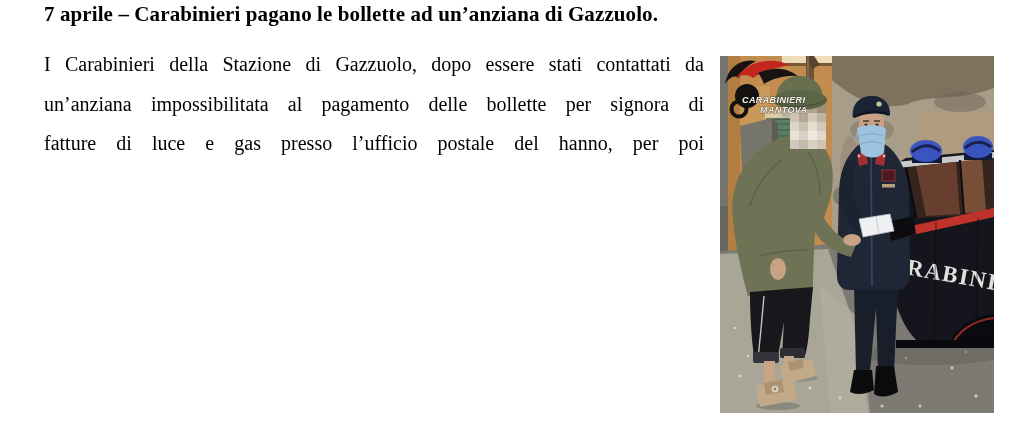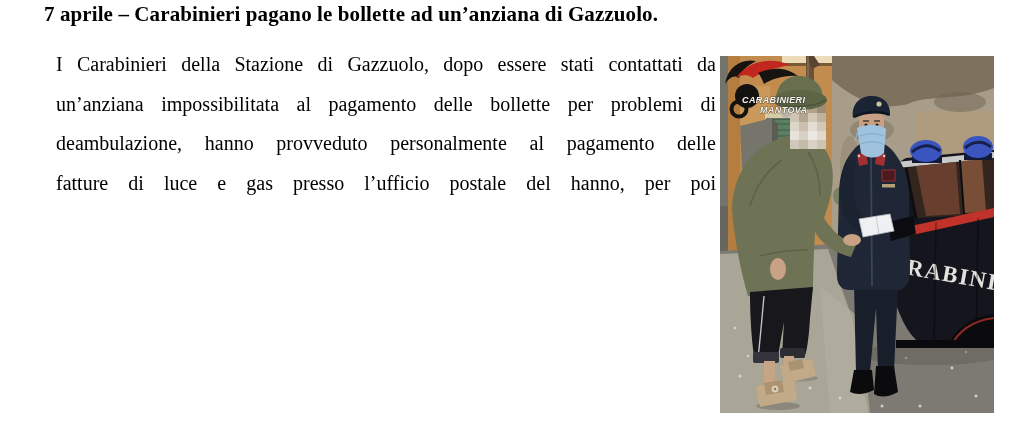--- a/index.html
+++ b/index.html
@@ -1,41 +1,40 @@
 <!DOCTYPE html>
 <html><head>
 <meta charset="utf-8">
 <style>
   html,body{margin:0;padding:0;background:#ffffff;}
   .page{position:relative;width:1027px;height:447px;background:#ffffff;overflow:hidden;
         font-family:"Liberation Serif", serif;color:#000;}
   .title{position:absolute;left:44px;top:2px;width:676px;font-size:21px;font-weight:bold;
          letter-spacing:0.1px;white-space:nowrap;}
-  .bodytext{position:absolute;left:56px;top:45px;width:660px;font-size:20px;}
+  .bodytext{position:absolute;left:44px;top:45px;width:660px;font-size:20px;}
   .jline{height:39.5px;line-height:39.5px;text-align:justify;text-align-last:justify;
          -moz-text-align-last:justify;white-space:nowrap;overflow:hidden;}
   .lline{height:39.5px;line-height:39.5px;white-space:nowrap;}
   .photo{position:absolute;left:720px;top:56px;width:274px;height:357px;margin:0;padding:0;
          overflow:hidden;background:#a89d88;}
   .photo svg{display:block;}
   .wm-text{font-family:"Liberation Sans",sans-serif;font-weight:bold;font-style:italic;
            fill:#f4f4ef;stroke:#26221e;stroke-width:0.55px;paint-order:stroke;letter-spacing:0.4px;}
   .car-text{font-family:"Liberation Serif",serif;font-weight:bold;fill:#e2e1dc;letter-spacing:1.5px;}
 </style>
 </head>
 <body>
 
 <div class="page">
 
   <div class="title">7 aprile – Carabinieri pagano le bollette ad un’anziana di Gazzuolo.</div>
 
   <div class="bodytext">
     <div class="jline">I Carabinieri della Stazione di Gazzuolo, dopo essere stati contattati da</div>
-    <div class="jline">un’anziana impossibilitata al pagamento delle bollette per problemi di</div>
-    <div class="jline">deambulazione, hanno provveduto personalmente al pagamento delle</div>
+    <div class="jline">un’anziana impossibilitata al pagamento delle bollette per signora di</div>
     <div class="jline">fatture di luce e gas presso l’ufficio postale del hanno, per poi</div>
   </div>
 
   <figure class="photo">
     <svg viewBox="0 0 274 357" width="274" height="357" xmlns="http://www.w3.org/2000/svg">
 
       <rect x="0" y="0" width="10" height="292" fill="#75746c"></rect>
       <rect x="0" y="150" width="10" height="142" fill="#5f5f58" opacity="0.7"></rect>
 
       <g>

